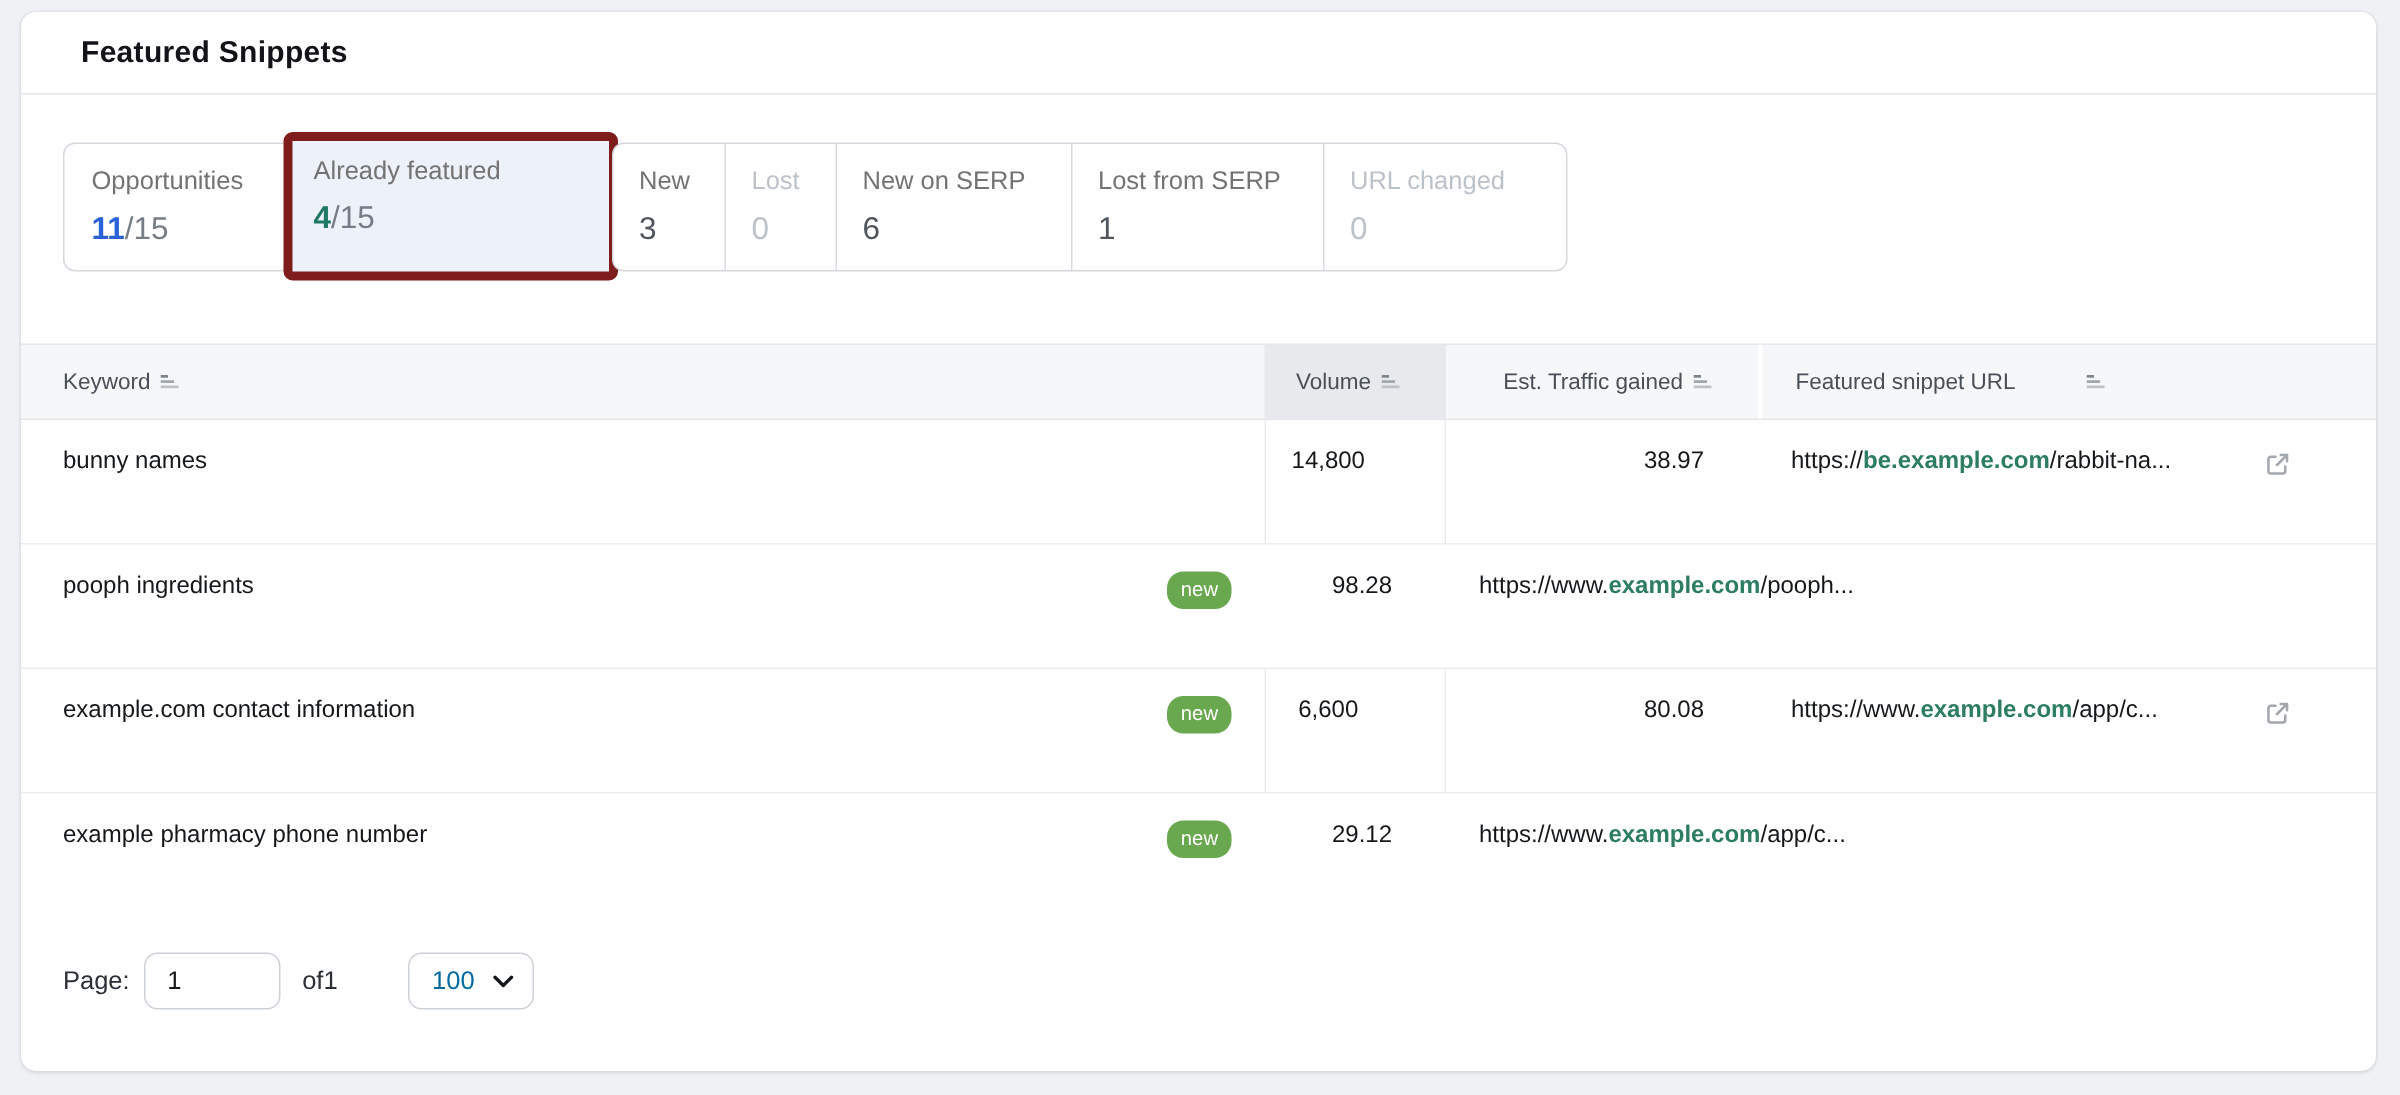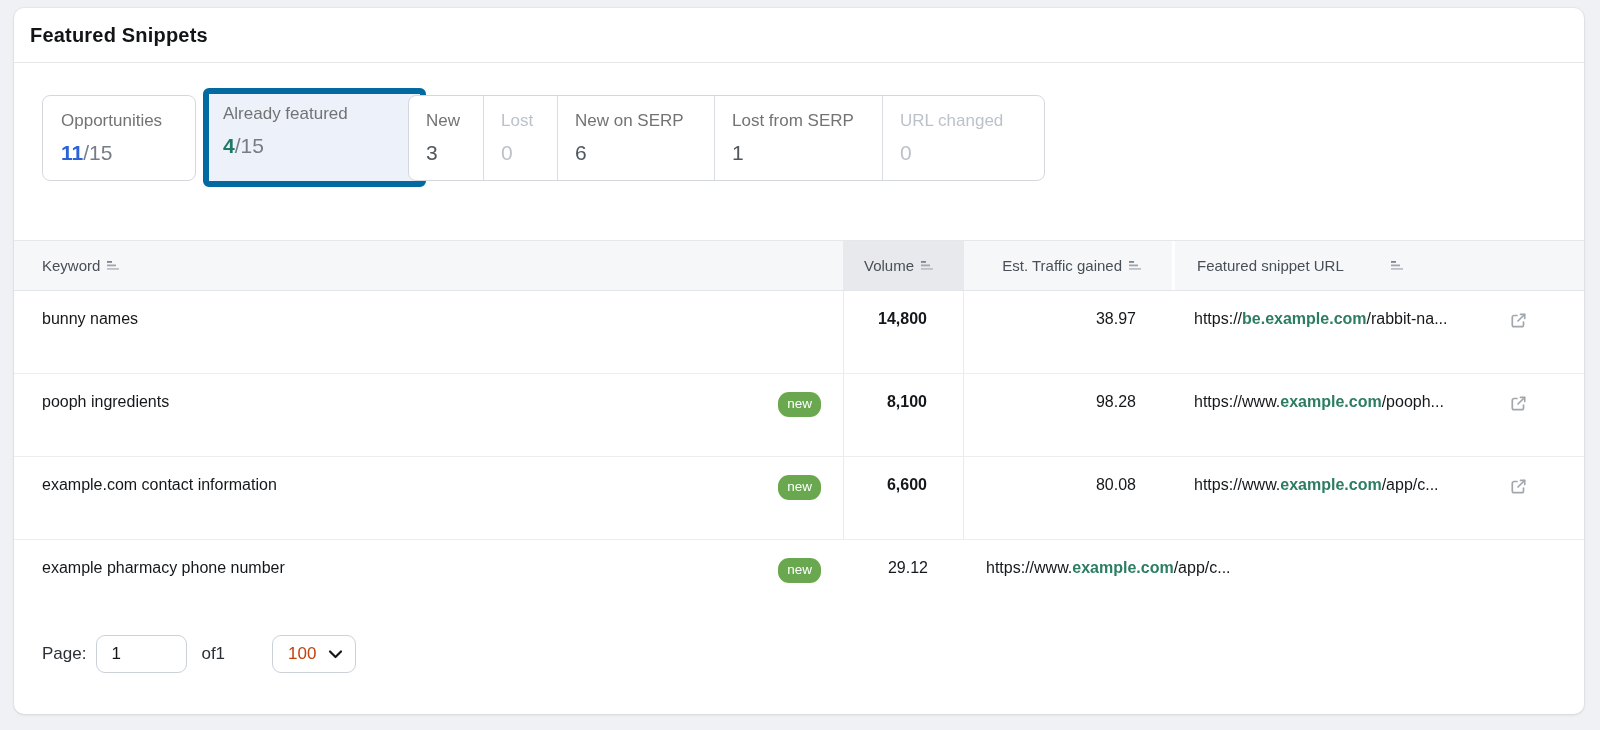--- a/index.html
+++ b/index.html
@@ -19,44 +19,44 @@
     border-radius: 10px;
     box-shadow: 0 1px 3px rgba(20,30,40,.10), 0 0 0 1px rgba(20,30,40,.03);
     overflow: hidden;
   }
   .card-header {
     position: absolute; left: 0; top: 0; width: 100%; height: 55px;
     border-bottom: 1px solid #e6e8ea;
     display: flex; align-items: center;
   }
   .card-title {
-    margin-left: 16px;
+    margin-left: 40px;
     font-size: 20px; font-weight: 700; color: #121417;
     letter-spacing: .2px;
   }
 
   
   .tab-label { font-size: 17px; color: #737373; white-space: nowrap; }
   .tab-count { font-size: 21px; margin-top: 10px; color: #4f565e; }
   .muted .tab-label, .muted .tab-count { color: #bcc2ca; }
   .count-strong { font-weight: 700; }
   .count-total { color: #767d87; }
 
   .opportunities-tab {
     position: absolute; left: 28px; top: 87px;
     width: 154px; height: 86px;
     border: 1px solid #d4d8dd; border-radius: 8px;
     background: #fff;
     padding: 15px 0 0 18px;
     cursor: pointer;
   }
   .annotation-box {
-    position: absolute; left: 189px; top: 80px;
+    position: absolute; left: 175px; top: 80px;
     width: 223px; height: 99px;
-    border: 6px solid #0369a1;
+    border: 6px solid #7f1d1d;
     border-radius: 6px;
     background: #edf1fa;
   }
   .already-featured-tab {
     width: 100%; height: 100%;
     padding: 10px 0 0 14px;
     cursor: pointer;
   }
 
   .status-group {
@@ -71,21 +71,21 @@
     cursor: pointer;
   }
   .status-seg + .status-seg { border-left: 1px solid #d9dce0; }
   .seg-w1 { width: 74px; }
   .seg-w2 { width: 74px; }
   .seg-w3 { width: 157px; }
   .seg-w4 { width: 168px; }
   .seg-w5 { width: 162px; }
 
   
-  .table { position: absolute; left: 0; top: 232px; width: 1570px; }
+  .table { position: absolute; left: 0; top: 221px; width: 1570px; }
   .thead {
     display: grid;
     grid-template-columns: 829px 121px 208px 1fr;
     height: 51px;
     background: #f6f7f9;
     border-top: 1px solid #e5e7ea;
     border-bottom: 1px solid #e3e5e8;
     align-items: center;
     font-size: 15px; color: #494f57;
   }
@@ -112,22 +112,22 @@
     padding-left: 28px; display: flex; align-items: flex-start;
     color: #15181b;
   }
   .badge {
     margin-left: auto; margin-right: 22px; margin-top: -1px;
     background: #69a84f; color: #ffffff;
     font-size: 13.5px; line-height: 1;
     padding: 5px 9px 6px; border-radius: 11px;
   }
   .td-volume {
-    text-align: right; padding-right: 36px;
-    border-left: 1px solid #e9ebee; border-right: 1px solid #e9ebee; font-weight: bold;
+    text-align: center; padding-right: 36px;
+    border-left: 1px solid #e9ebee; border-right: 1px solid #e9ebee;
   }
   .td-traffic { text-align: right; padding-right: 36px; }
   .td-url {
     padding-left: 22px;
     display: flex; align-items: flex-start;
     white-space: nowrap;
   }
   .url-text { cursor: pointer; }
   .url-domain { color: #2c7d62; font-weight: 700; }
   .ext-icon { margin-left: 14px; margin-right: 56px; margin-top: 1px; margin-left: auto; cursor: pointer; }
@@ -148,21 +148,21 @@
     outline: none;
   }
   .of-label { margin-left: 14px; }
   .page-size-select {
     margin-left: 47px;
     width: 84px; height: 38px;
     border: 1px solid #ccd1d7; border-radius: 9px;
     display: flex; align-items: center;
     padding-left: 15px;
     cursor: pointer;
-    color: #c2410c;
+    color: #0369a1;
   }
   .chevron { margin-left: 12px; }
 </style>
 </head>
 <body>
 
 <div class="card">
 
   <div class="card-header">
     <div class="card-title">Featured Snippets</div>
@@ -260,21 +260,20 @@
               <path d="M15.5 3.5L9 10"></path>
             </svg>
         </div>
       </div>
 
       <div class="trow">
         <div class="td td-keyword">
           <span>pooph ingredients</span>
           <span class="badge">new</span>
         </div>
-        <div class="td td-volume">8,100</div>
         <div class="td td-traffic">98.28</div>
         <div class="td td-url">
           <span class="url-text"><span>https://www.</span><span class="url-domain">example.com</span><span>/pooph...</span></span>
           <svg class="ext-icon" width="19" height="19" viewBox="0 0 19 19" fill="none" stroke="#a2a7ad" stroke-width="1.7" stroke-linecap="round" stroke-linejoin="round">
               <path d="M8 4.5H5A1.7 1.7 0 0 0 3.3 6.2V14A1.7 1.7 0 0 0 5 15.7h7.8a1.7 1.7 0 0 0 1.7-1.7V11"></path>
               <path d="M11.5 3.3h4.2v4.2"></path>
               <path d="M15.5 3.5L9 10"></path>
             </svg>
         </div>
       </div>

